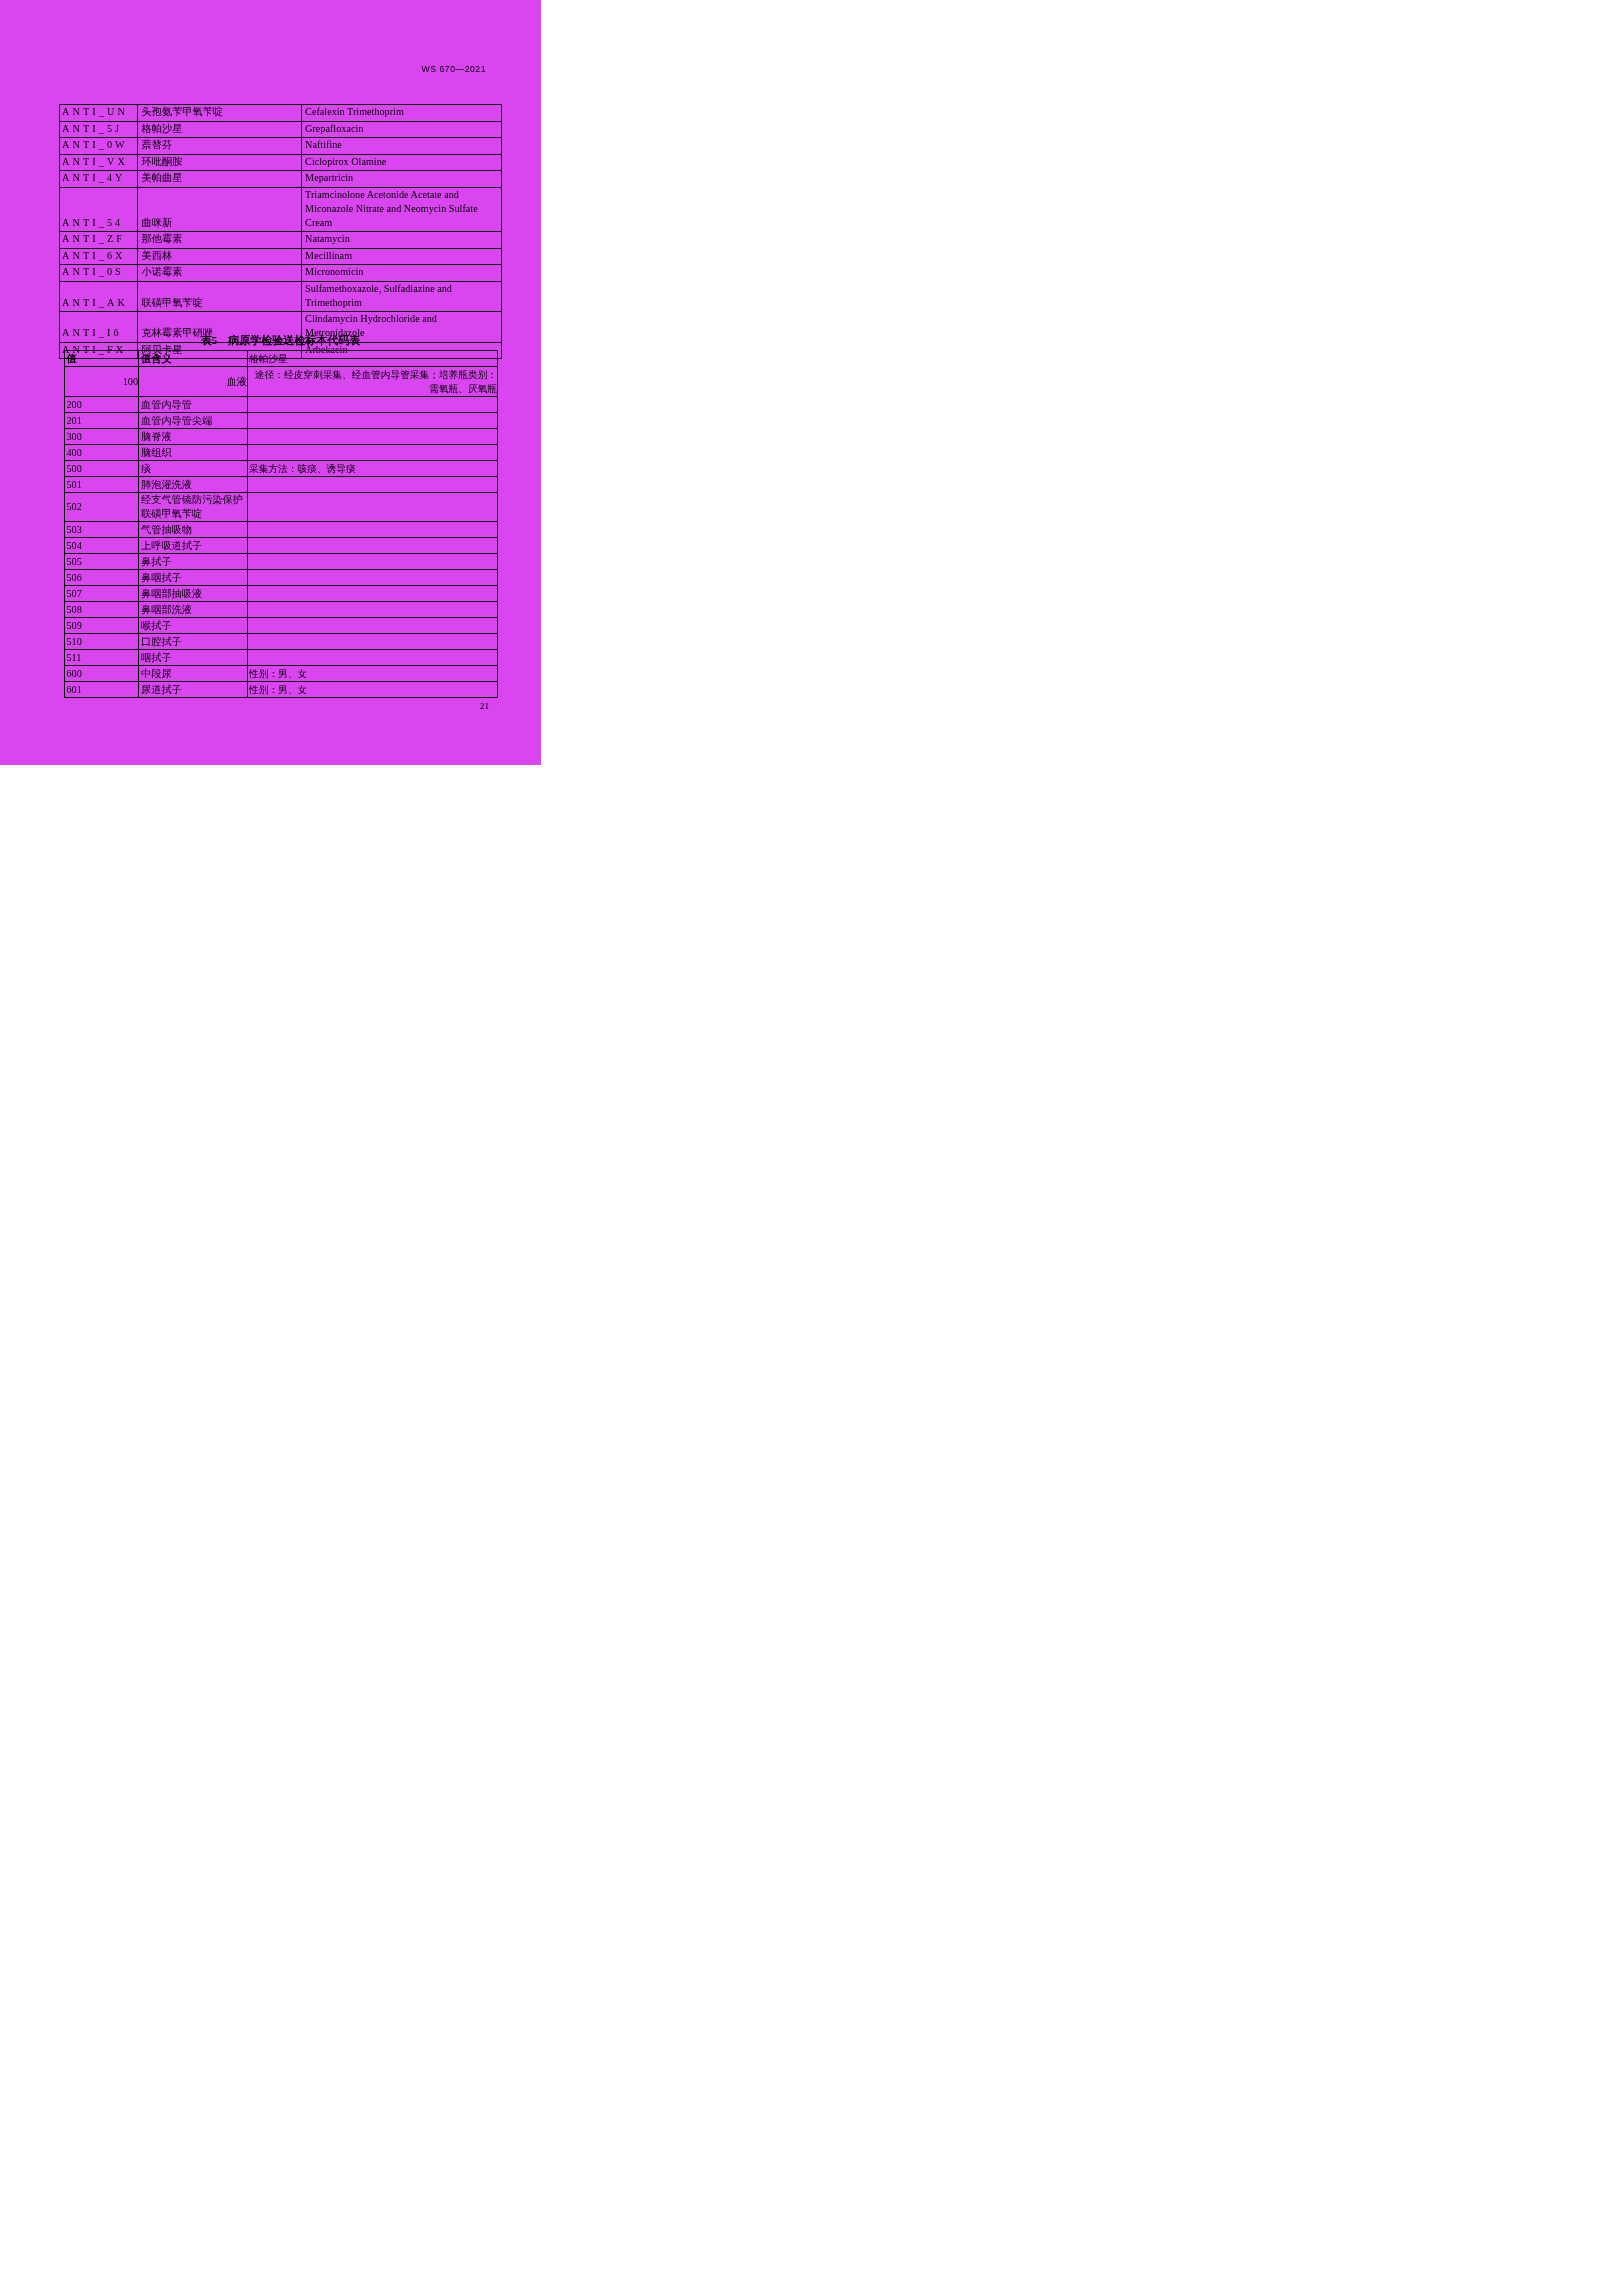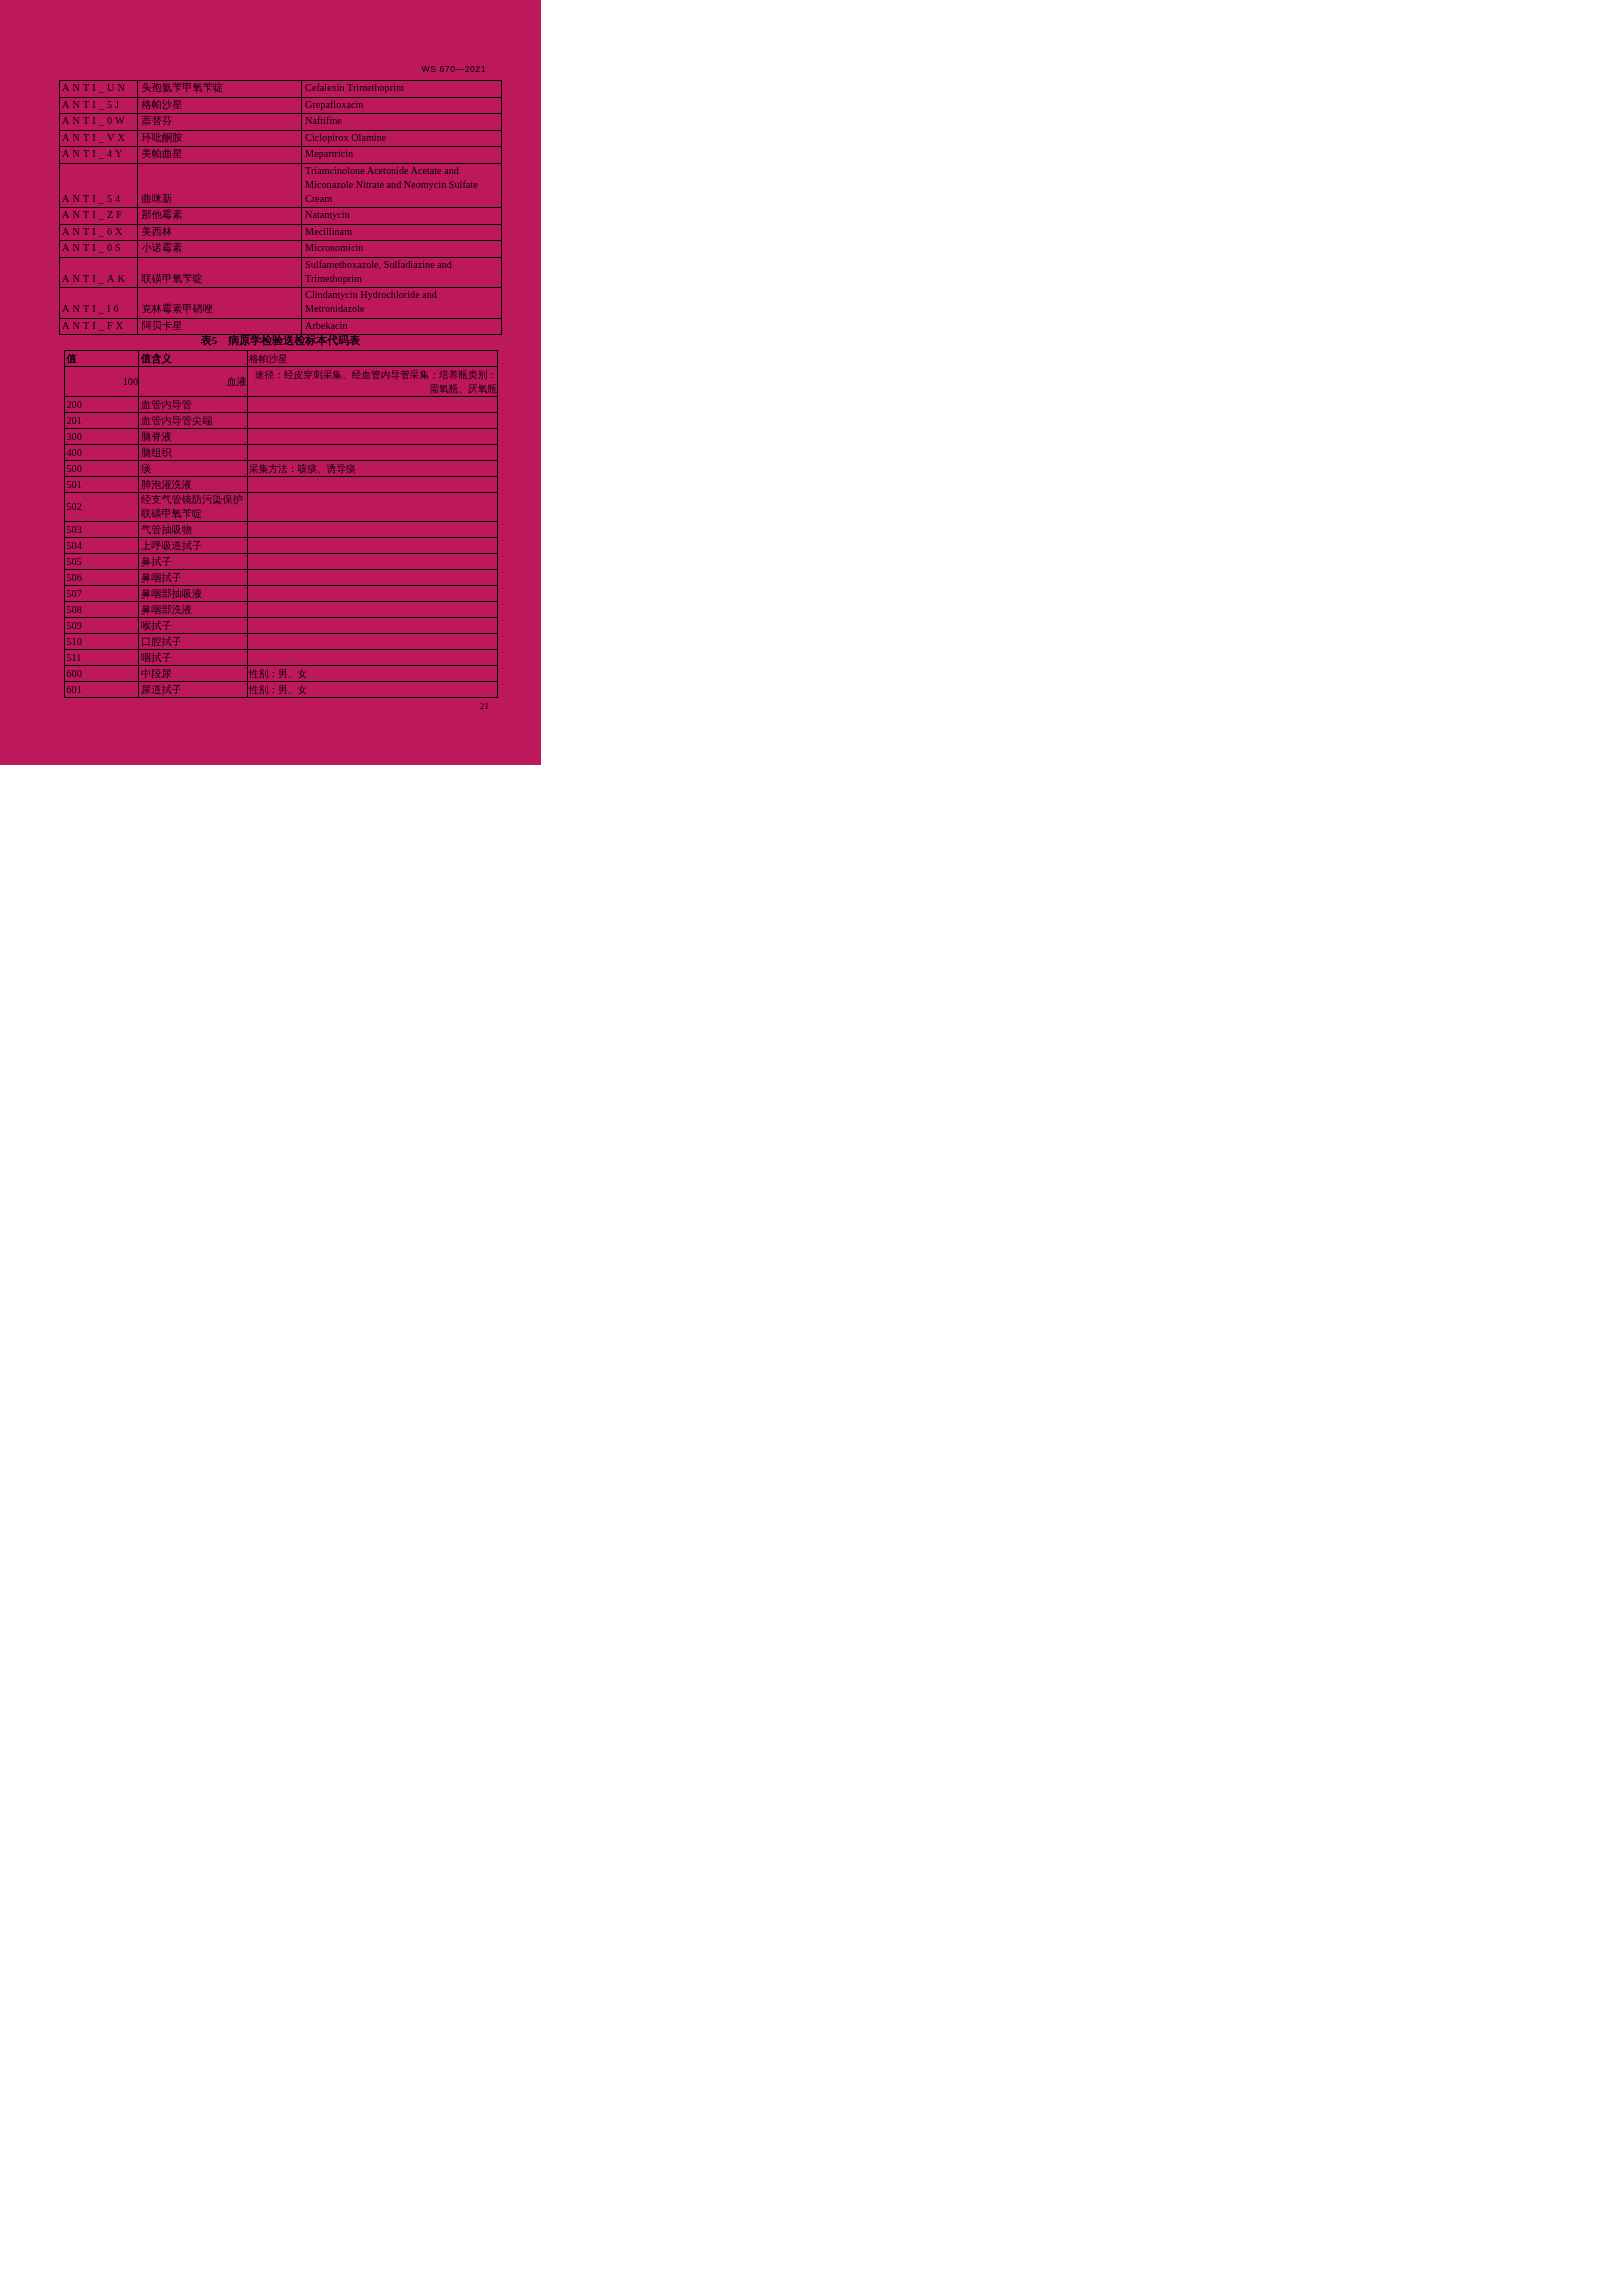--- a/index.html
+++ b/index.html
@@ -1,23 +1,23 @@
 <!DOCTYPE html>
 <html style="font-size:8.2px"><head>
 <meta charset="utf-8">
 <style>
   html,body{margin:0;padding:0;background:#fff;}
-  .page{position:relative;width:541px;height:765px;background:#be185d;
+  .page{position:relative;width:541px;height:765px;background:#d946ef;
         font-family:"Liberation Serif","DejaVu Serif",serif;color:#000;overflow:hidden;}
   .std-no{position:absolute;top:64px;right:55px;
           font-family:"Liberation Sans","DejaVu Sans",sans-serif;
           font-size:8.7px;letter-spacing:0.5px;}
   table{border-collapse:collapse;table-layout:fixed;}
   .t1,.t5{position:absolute;border:1px solid #000;border-top:1.5px solid #000;border-bottom:1.5px solid #000;}
-  .t1{top:80px;left:59px;width:442px;}
+  .t1{top:104px;left:59px;width:442px;}
   .t5{top:350px;left:64px;width:433px;}
   td{border:0.5px solid #000;border-top:1px solid #000;border-bottom:1px solid #000;
      padding:0;margin:0;white-space:pre-line;overflow:hidden;
      font-size:10.2px;line-height:14px;}
   .t1 tr{height:15.3px;}
   .t1 tr.h3{height:43px;}
   .t1 tr.h2{height:29px;}
   .t1 td{vertical-align:bottom;padding-bottom:1.5px;}
   .t1 td.c1{padding-left:2px;letter-spacing:3.1px;}
   .t1 td.c2{padding-left:3.6px;}

